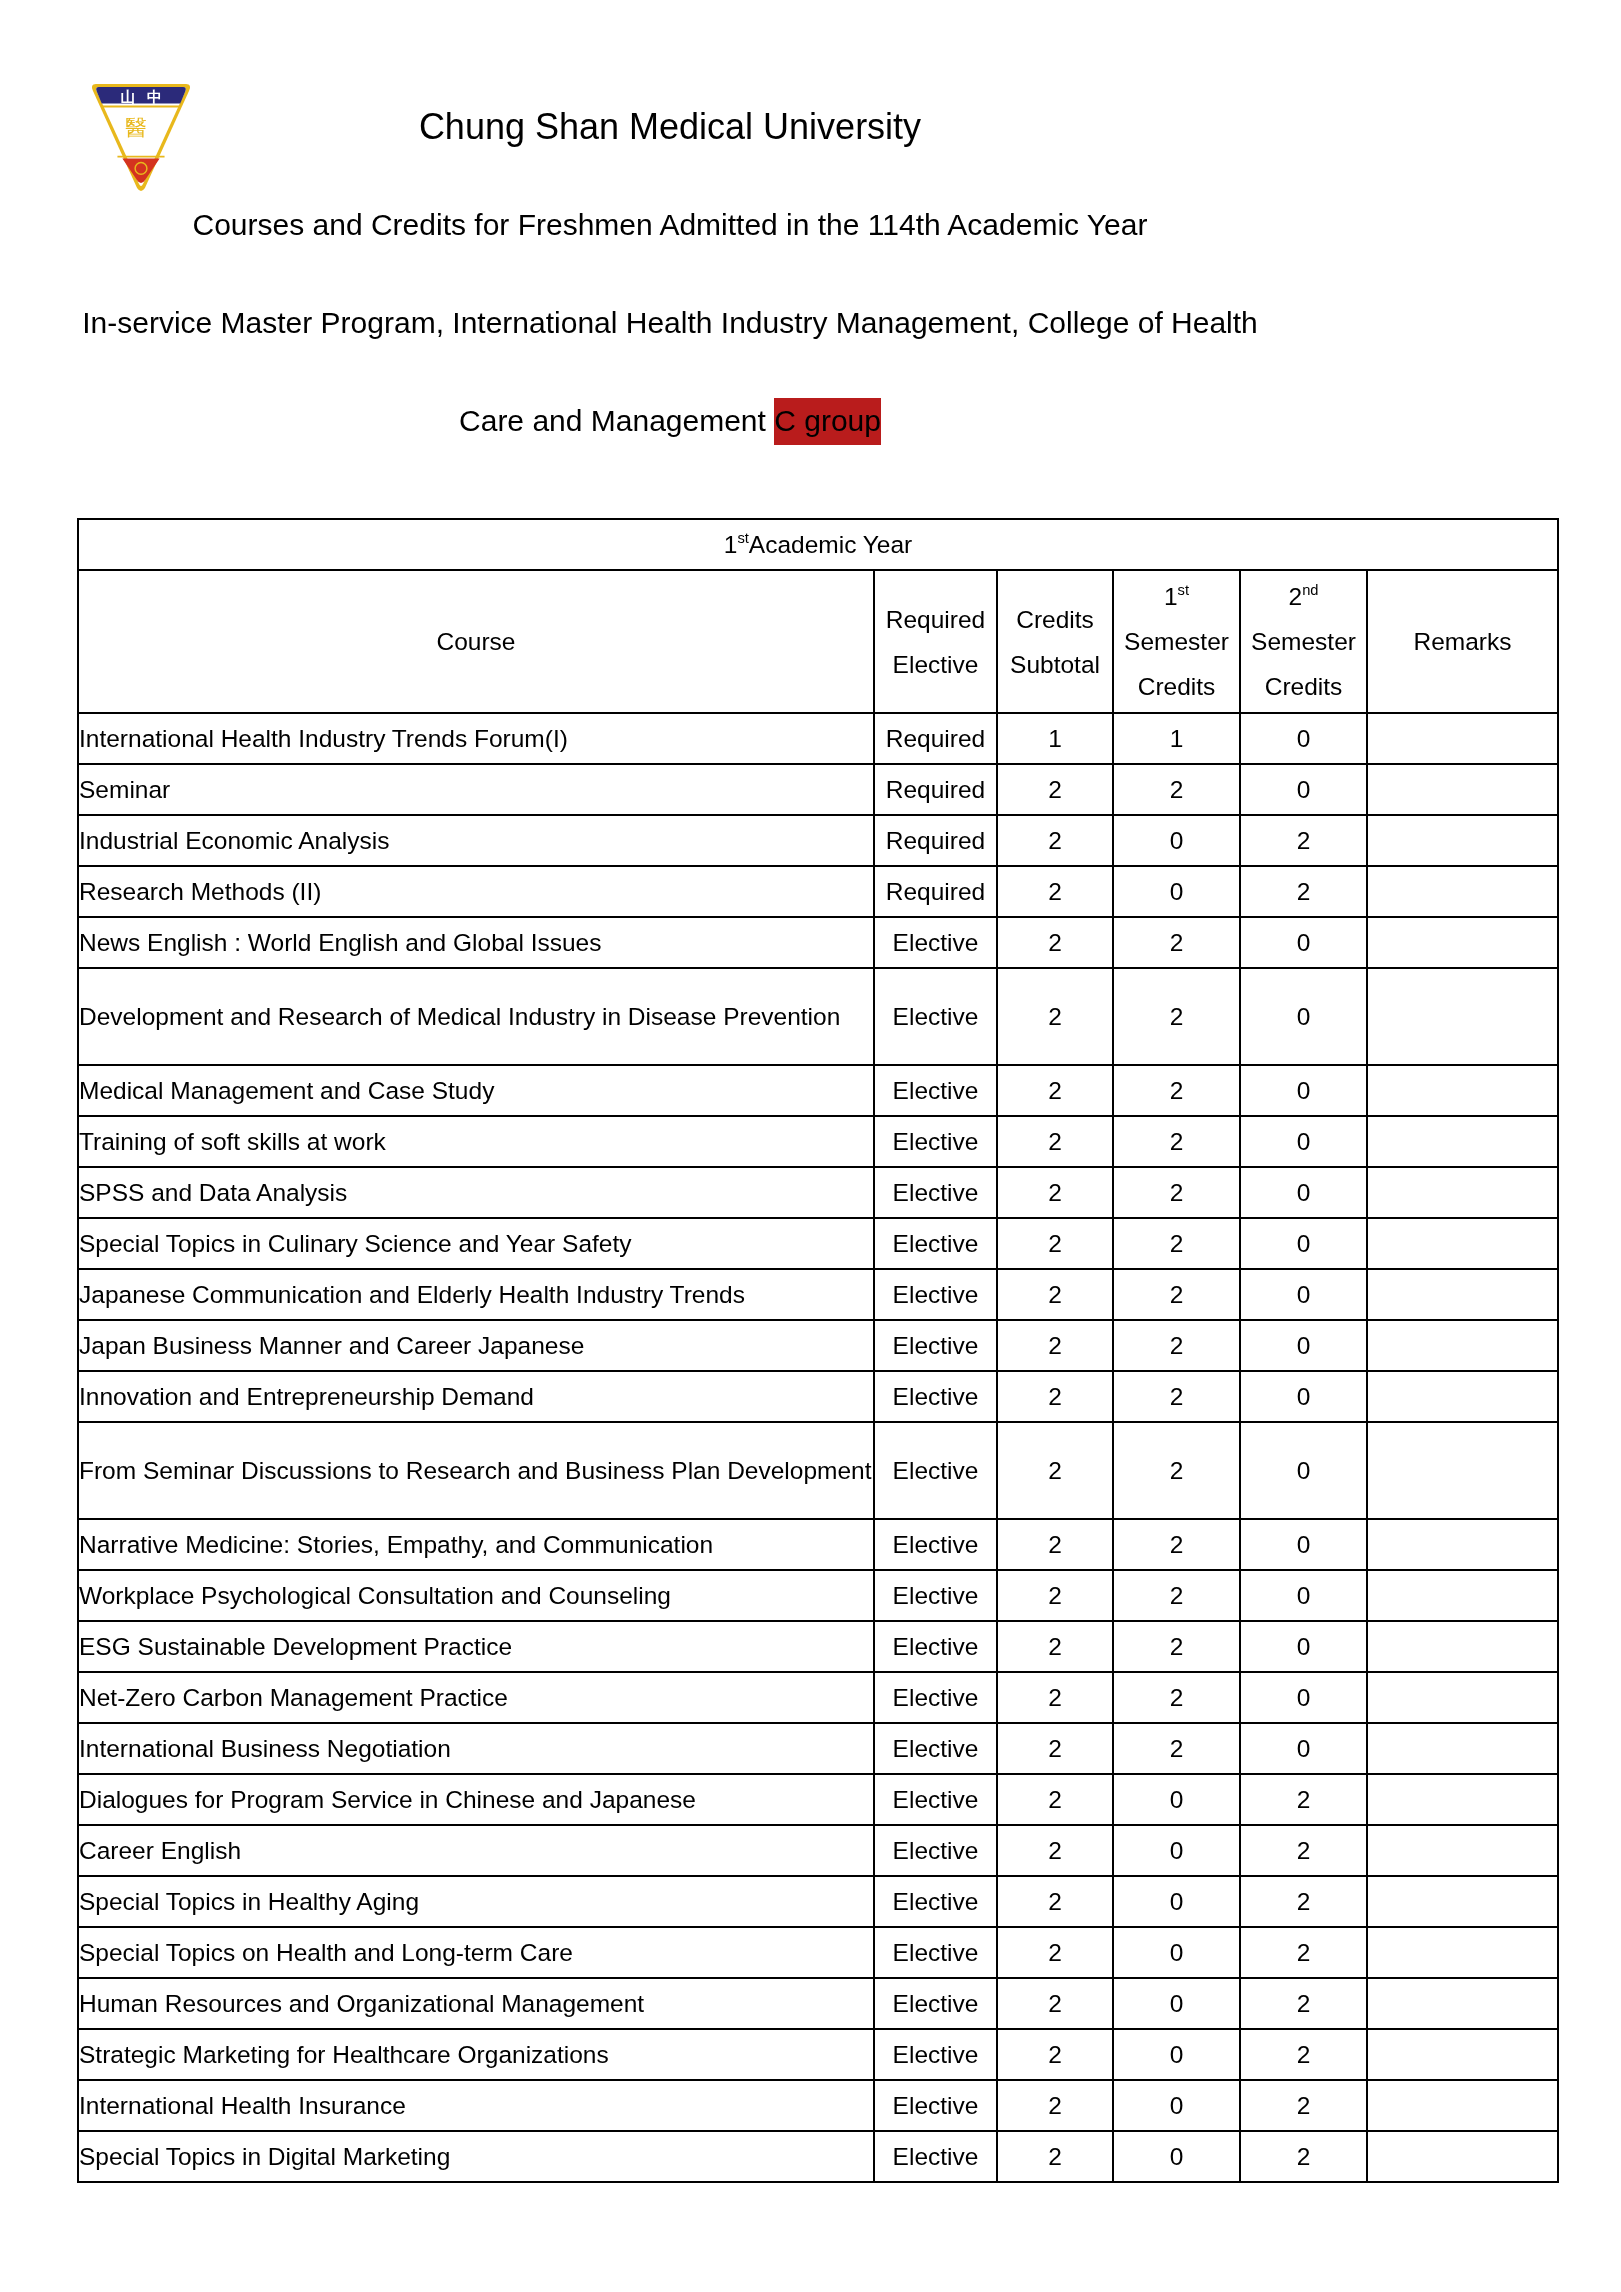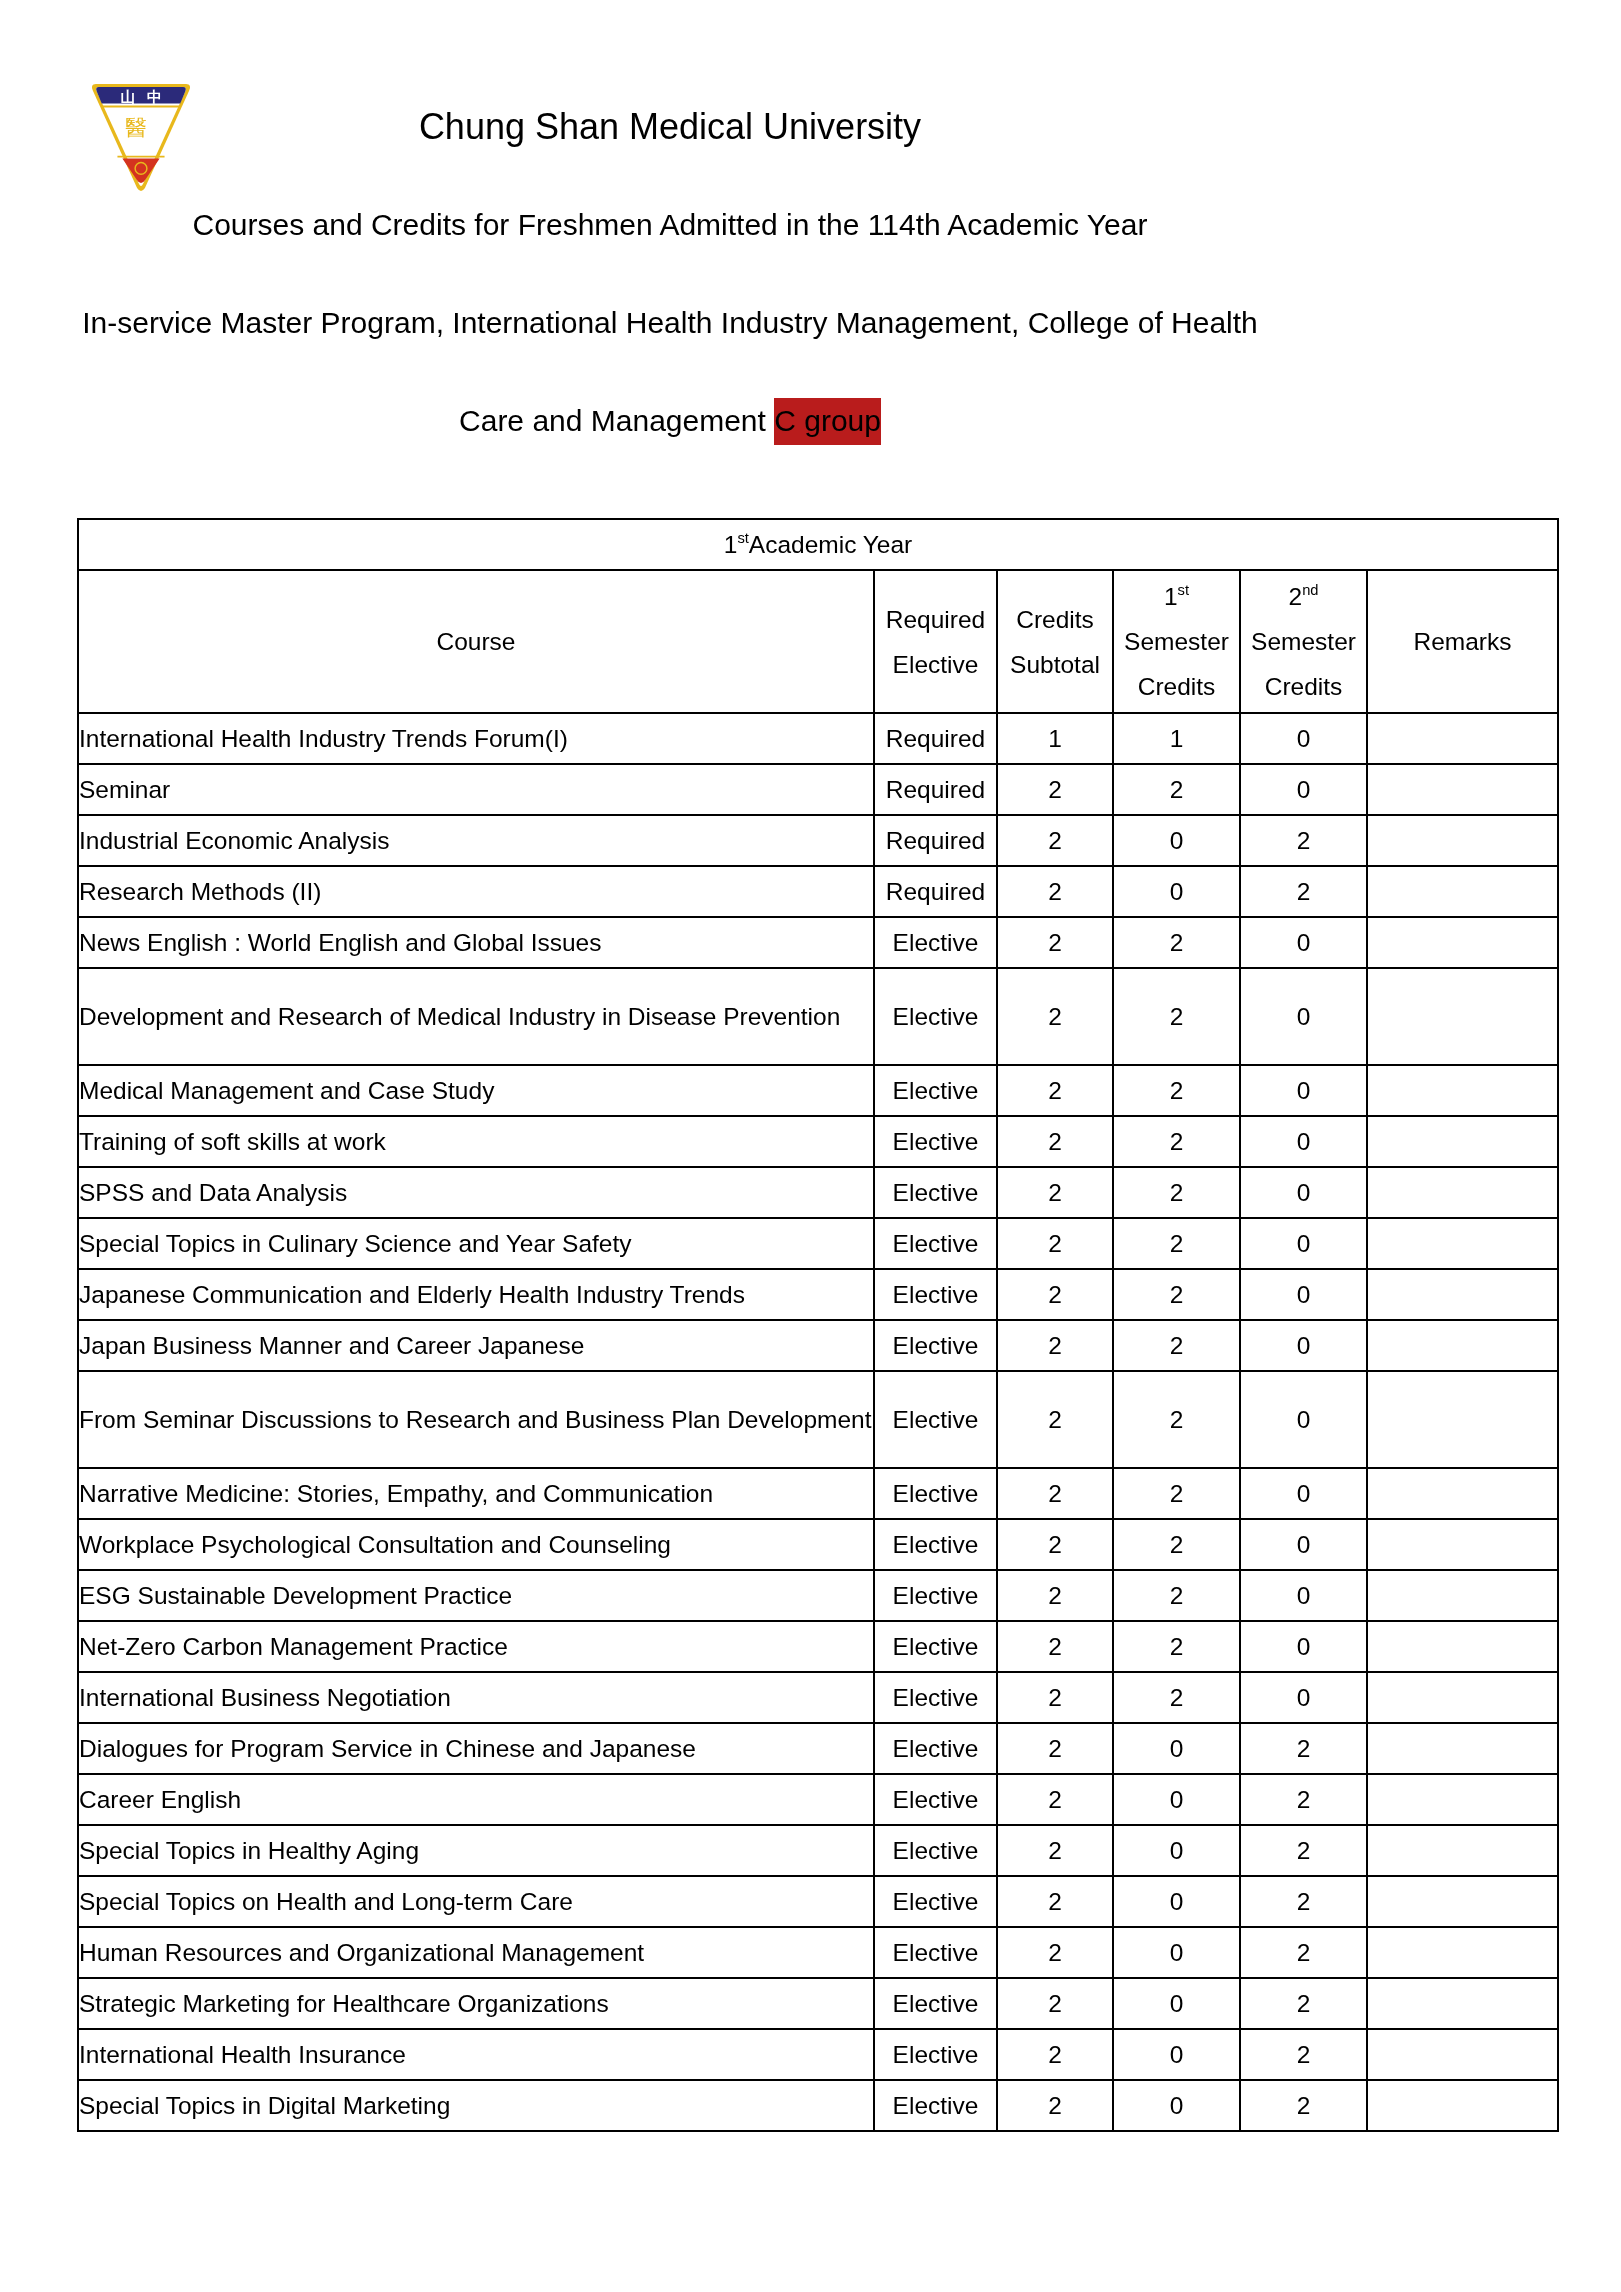--- a/index.html
+++ b/index.html
@@ -177,20 +177,28 @@
         <td class="ctr"></td>
       </tr>
       <tr class="row">
         <td class="course">Japan Business Manner and Career Japanese</td>
         <td class="ctr">Elective</td>
         <td class="ctr">2</td>
         <td class="ctr">2</td>
         <td class="ctr">0</td>
         <td class="ctr"></td>
       </tr>
+      <tr class="row">
+        <td class="course">Innovation and Entrepreneurship Demand</td>
+        <td class="ctr">Elective</td>
+        <td class="ctr">2</td>
+        <td class="ctr">2</td>
+        <td class="ctr">0</td>
+        <td class="ctr"></td>
+      </tr>
       <tr class="row double">
         <td class="course">From Seminar Discussions to Research and Business Plan Development</td>
         <td class="ctr">Elective</td>
         <td class="ctr">2</td>
         <td class="ctr">2</td>
         <td class="ctr">0</td>
         <td class="ctr"></td>
       </tr>
       <tr class="row">
         <td class="course">Narrative Medicine: Stories, Empathy, and Communication</td>

